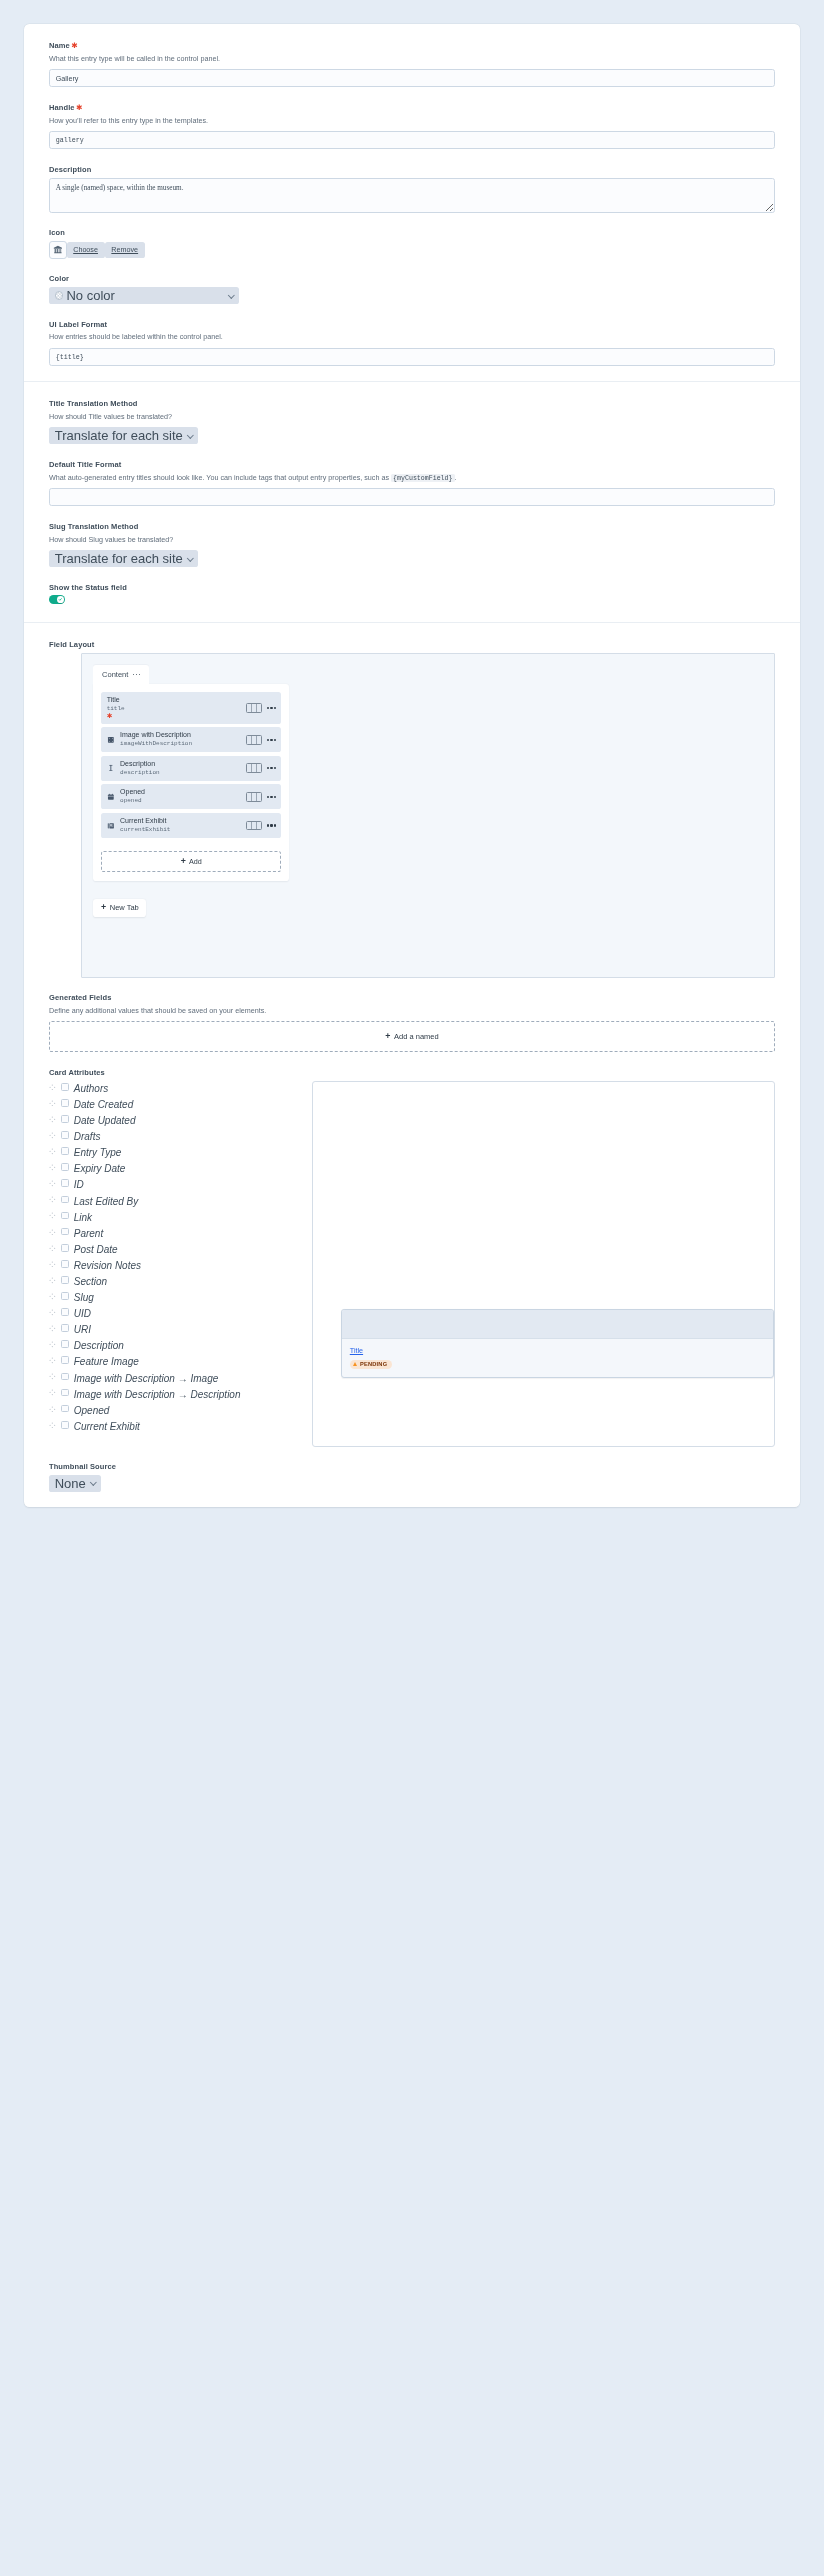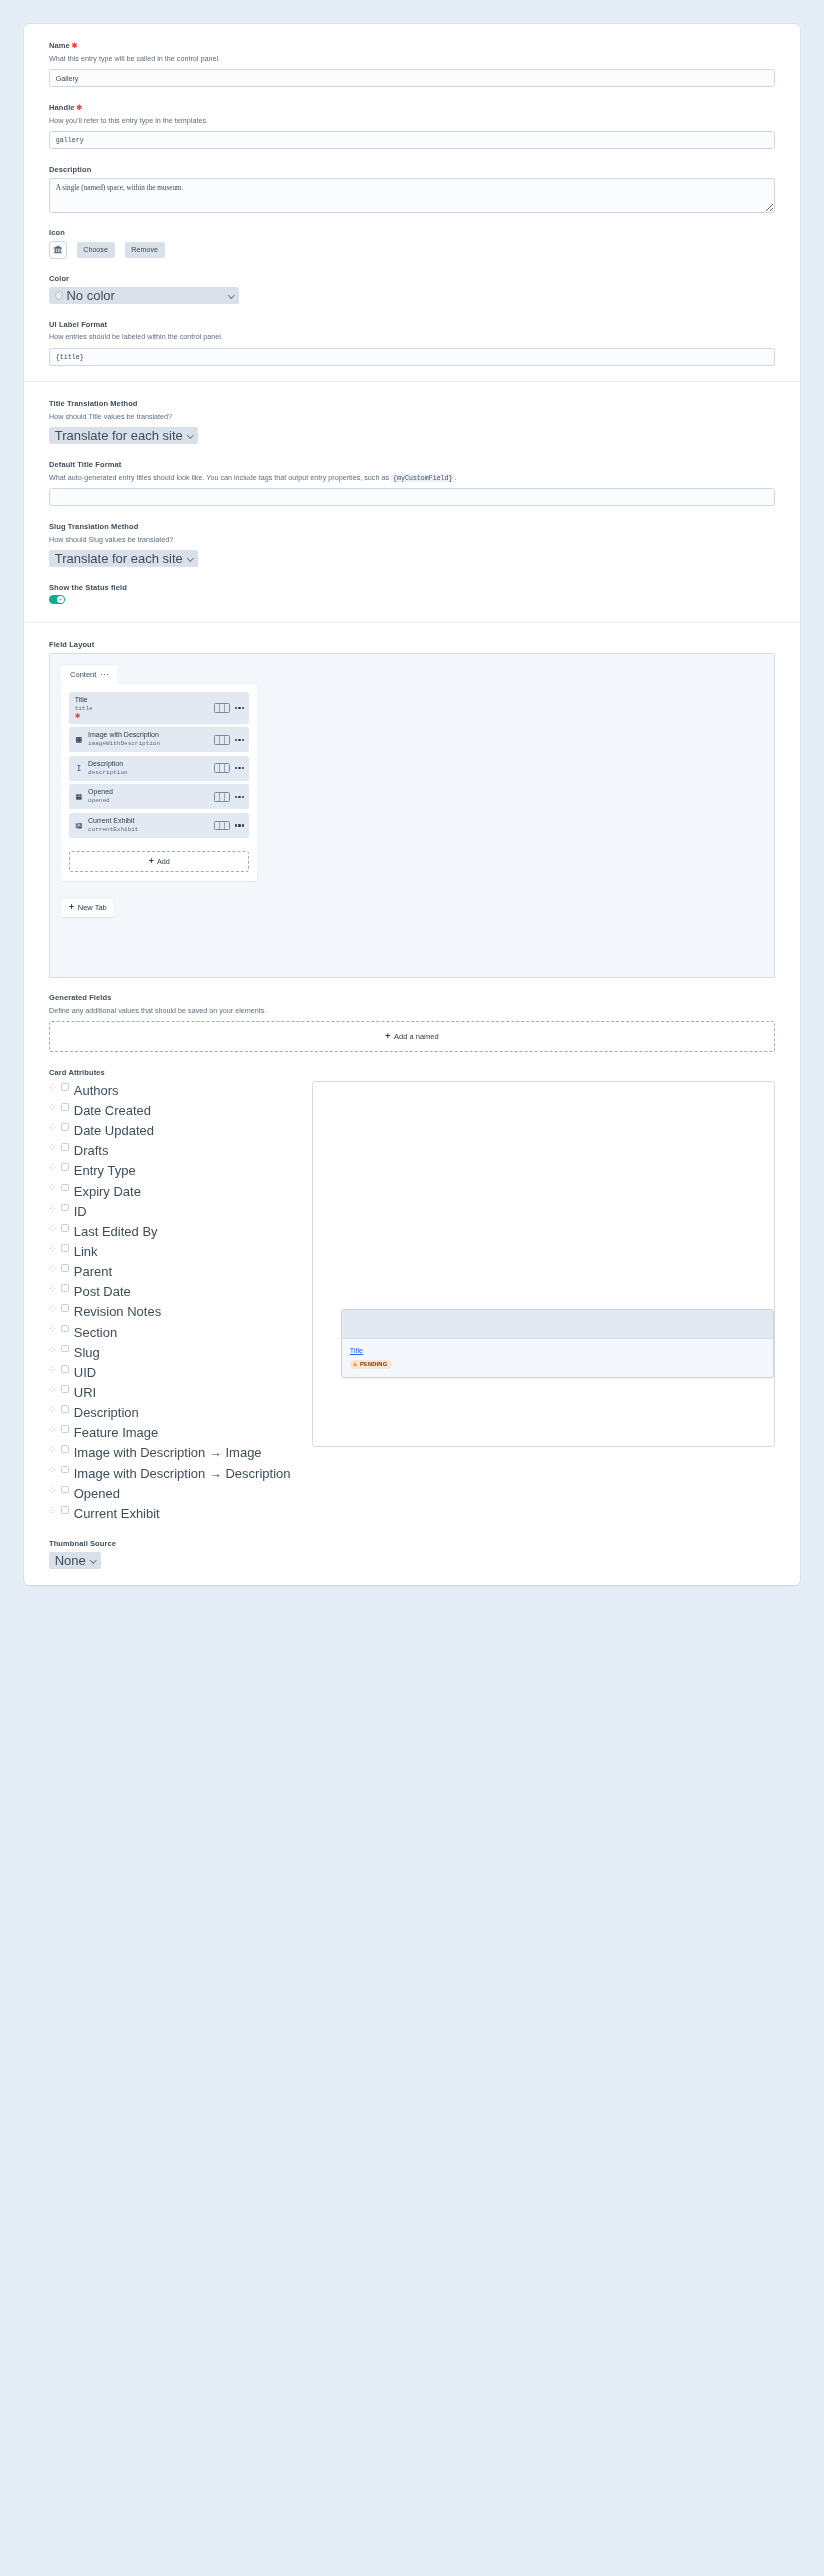--- a/index.html
+++ b/index.html
@@ -74,21 +74,21 @@
     padding:4.1px 5.7px;
     font-size:7.2px;
     color:#3f4d5a;
     font-family:Liberation Serif, serif;
     resize:vertical;
     outline:none;
     line-height:1.4;
   }
 
   
-  .icon-row { display:flex; align-items:center; gap:10px; }
+  .icon-row { display:flex; align-items:center; gap:0;text-decoration:underline; }
   .icon-swatch {
     width:17.5px; height:17.5px;
     border:0.5px solid #cdd8e4;
     border-radius:3.1px;
     background:#fbfcfe;
     display:flex; align-items:center; justify-content:center;
   }
   .icon-swatch svg { width:9.8px; height:9.8px; fill:#556575; }
   .btn {
     background:#d9e0ea;
@@ -165,20 +165,21 @@
   .fld-designer {
     border:0.5px solid #d4dde7;
     border-radius:1px;
     background:#f3f7fb;
     background-image:
       linear-gradient(to right,#e2eaf3 0.5px, transparent 0.5px),
       linear-gradient(to bottom,#e2eaf3 0.5px, transparent 0.5px);
     background-size:25px 25px;
     padding:11.3px 11.3px 14.4px 11.3px;
     min-height:325px;
+    margin-left:32px;
   }
   .tab-strip { display:flex; }
   .tab {
     background:#ffffff;
     border-radius:3.1px 3.1px 0 0;
     padding:5.2px 8.8px 4.6px 8.8px;
     font-size:7.5px;
     color:#3f4d5a;
     display:inline-flex;
     align-items:center;
@@ -262,21 +263,21 @@
   .move-ico { width:6.7px; height:6.7px; flex:none; margin-top:1.5px; opacity:.55; }
   .move-ico svg { width:6.7px; height:6.7px; fill:#8a97a5; }
   .cbx {
     width:7.7px; height:7.7px; flex:none;
     border:0.5px solid #c3cedb;
     border-radius:1.5px;
     background:#fbfcfe;
     margin-top:1px;
     cursor:pointer;
   }
-  .attr-label { font-size:13px; color:#3f4d5a; line-height:1.35; }
+  .attr-label { font-size:10px; color:#3f4d5a; line-height:1.35;font-style:italic; }
 
   .card-preview-pane {
     flex:1;
     border:0.5px solid #d4dde7;
     border-radius:3.1px;
     background:#ffffff;
     min-height:366px;
     position:relative;
   }
   .preview-card {

